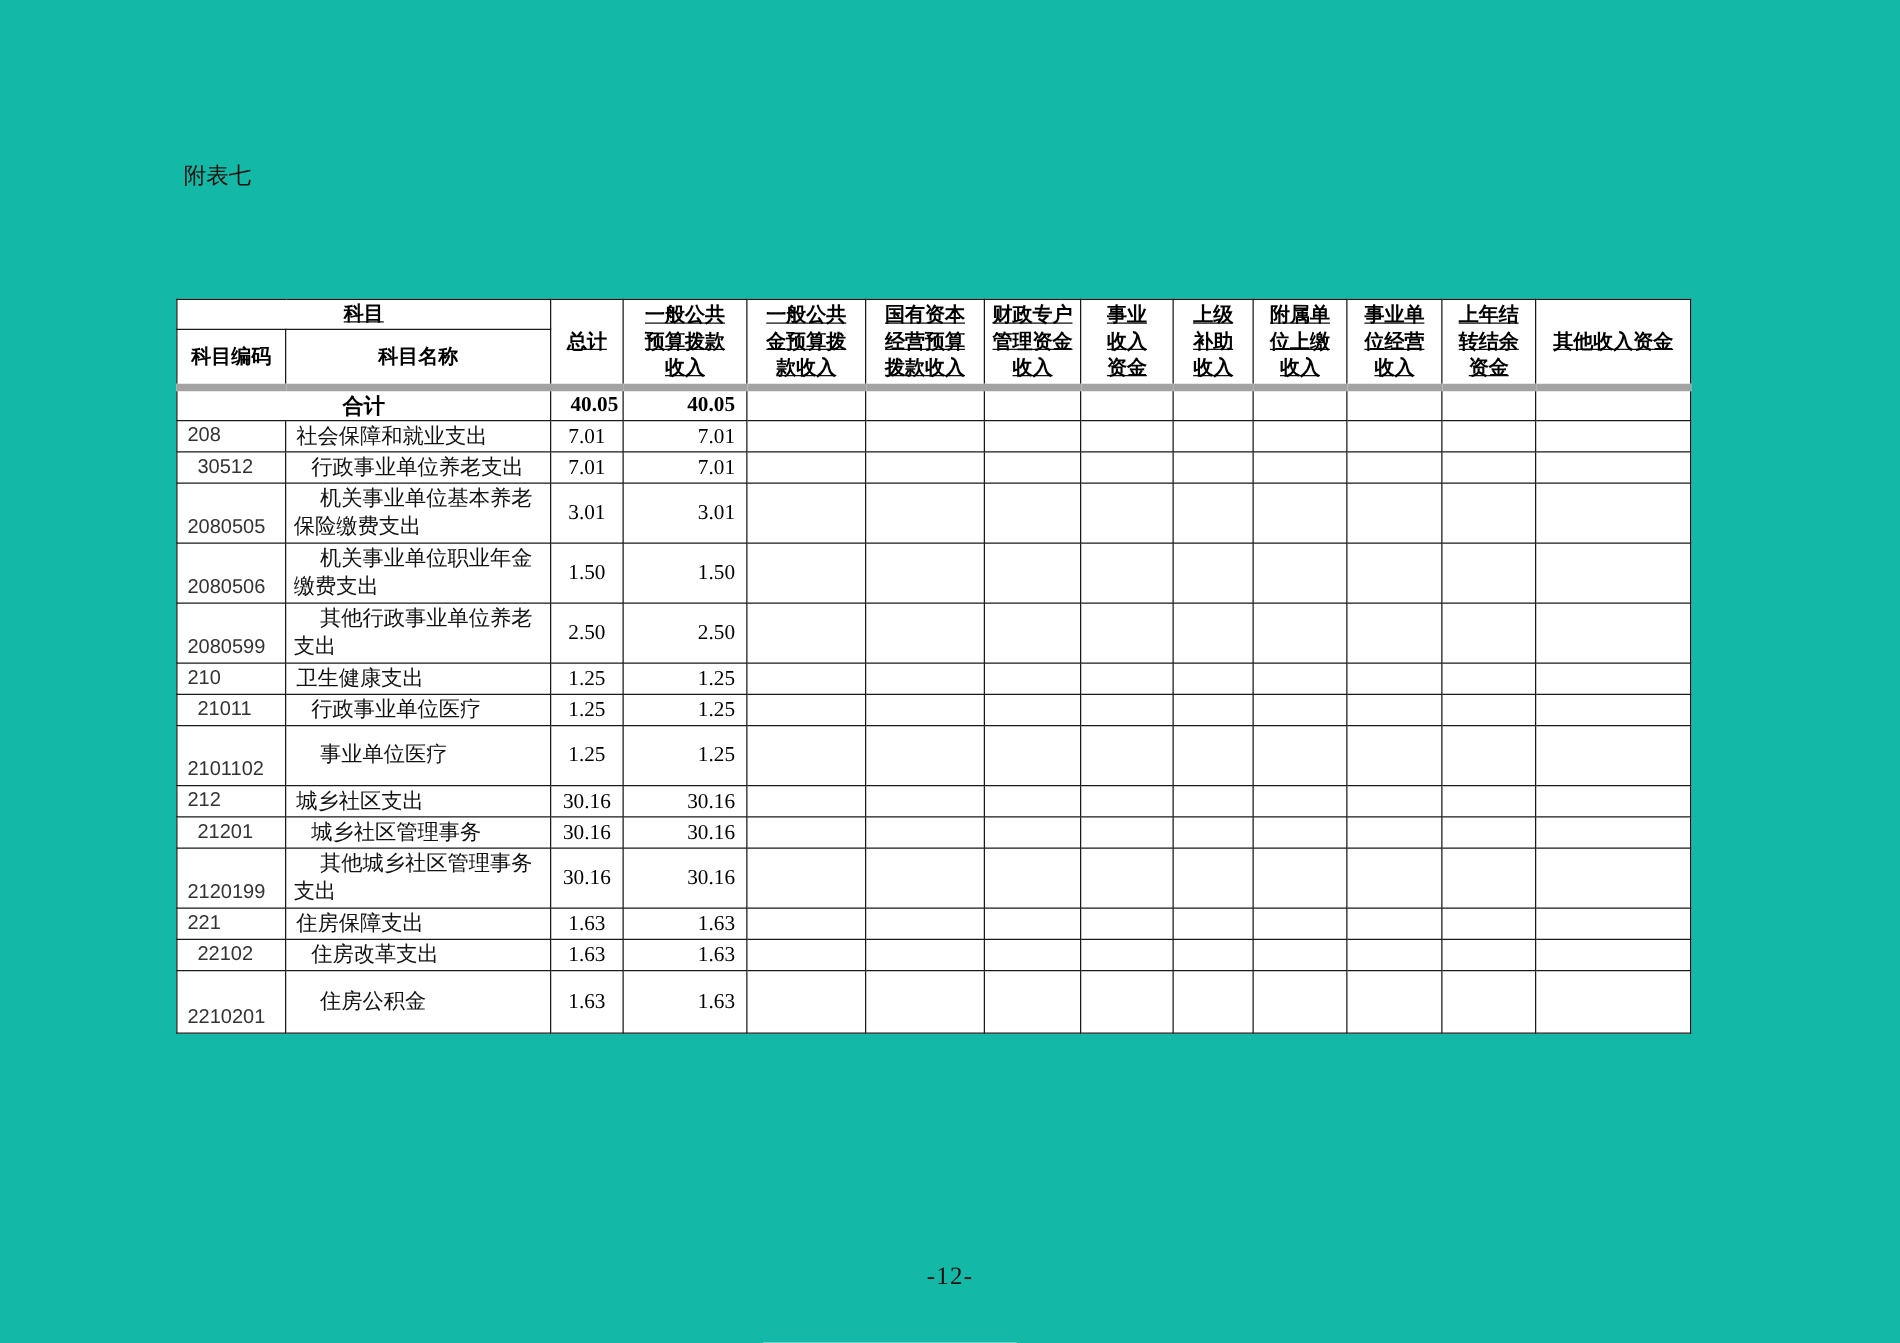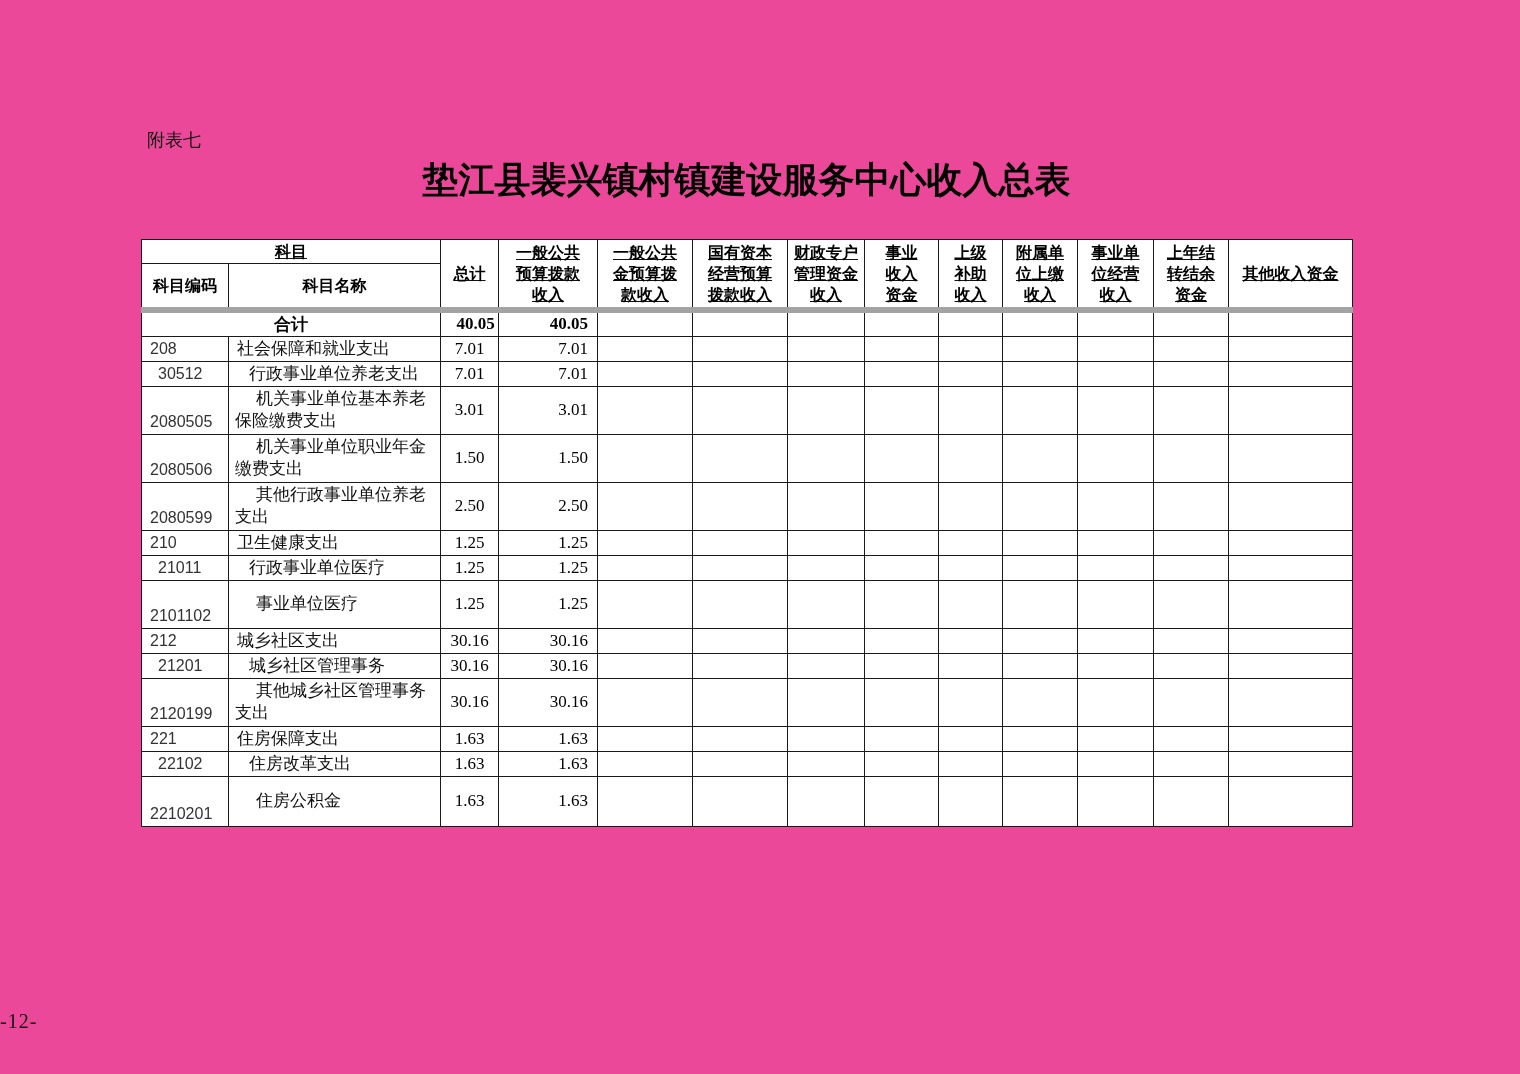--- a/index.html
+++ b/index.html
@@ -2,21 +2,21 @@
 <html><head>
 <meta charset="utf-8">
 <style>
   * { margin: 0; padding: 0; box-sizing: border-box; }
   html, body { background: #ffffff; }
   body {
     width: 1520px; height: 1074px;
     font-family: "Liberation Serif", "DejaVu Serif", serif;
     color: #111; position: relative; overflow: hidden;
   }
-  .page { position: relative; width: 1520px; height: 1074px; background: #ec4899; }
+  .page { position: relative; width: 1520px; height: 1074px; background: #14b8a6; }
 
   .appendix {
     position: absolute; left: 147px; top: 128px;
     font-size: 18px; color: #111;
   }
   .doc-title {
     position: absolute; left: 141px; top: 156px; width: 1211px;
     text-align: center; font-size: 36px; font-weight: bold;
     color: #000; letter-spacing: 0px; white-space: nowrap;
   }
@@ -67,32 +67,31 @@
 
   td.name-cell {
     font-size: 17px; line-height: 22px; color: #111;
     padding-left: 8px; padding-right: 4px;
   }
   td.name-cell.lv2 { text-indent: 12px; margin-left: 26px; }
   td.name-cell.lv3 { padding-left: 6px; text-indent: 21px; }
 
   .footer {
     position: absolute; left: 0; top: 1010px; width: 1520px;
-    font-size: 20px; color: #111;
+    text-align: center; font-size: 20px; color: #111;
     letter-spacing: 1px;
   }
 </style>
 </head>
 <body>
 
 <div class="page">
 
   <div class="appendix">附表七</div>
 
-  <div class="doc-title">垫江县裴兴镇村镇建设服务中心收入总表</div>
 
 
   <table class="income">
     <colgroup>
       <col class="c1">
         <col class="c2">
         <col class="c3">
         <col class="c4">
       <col class="c5">
         <col class="c6">

